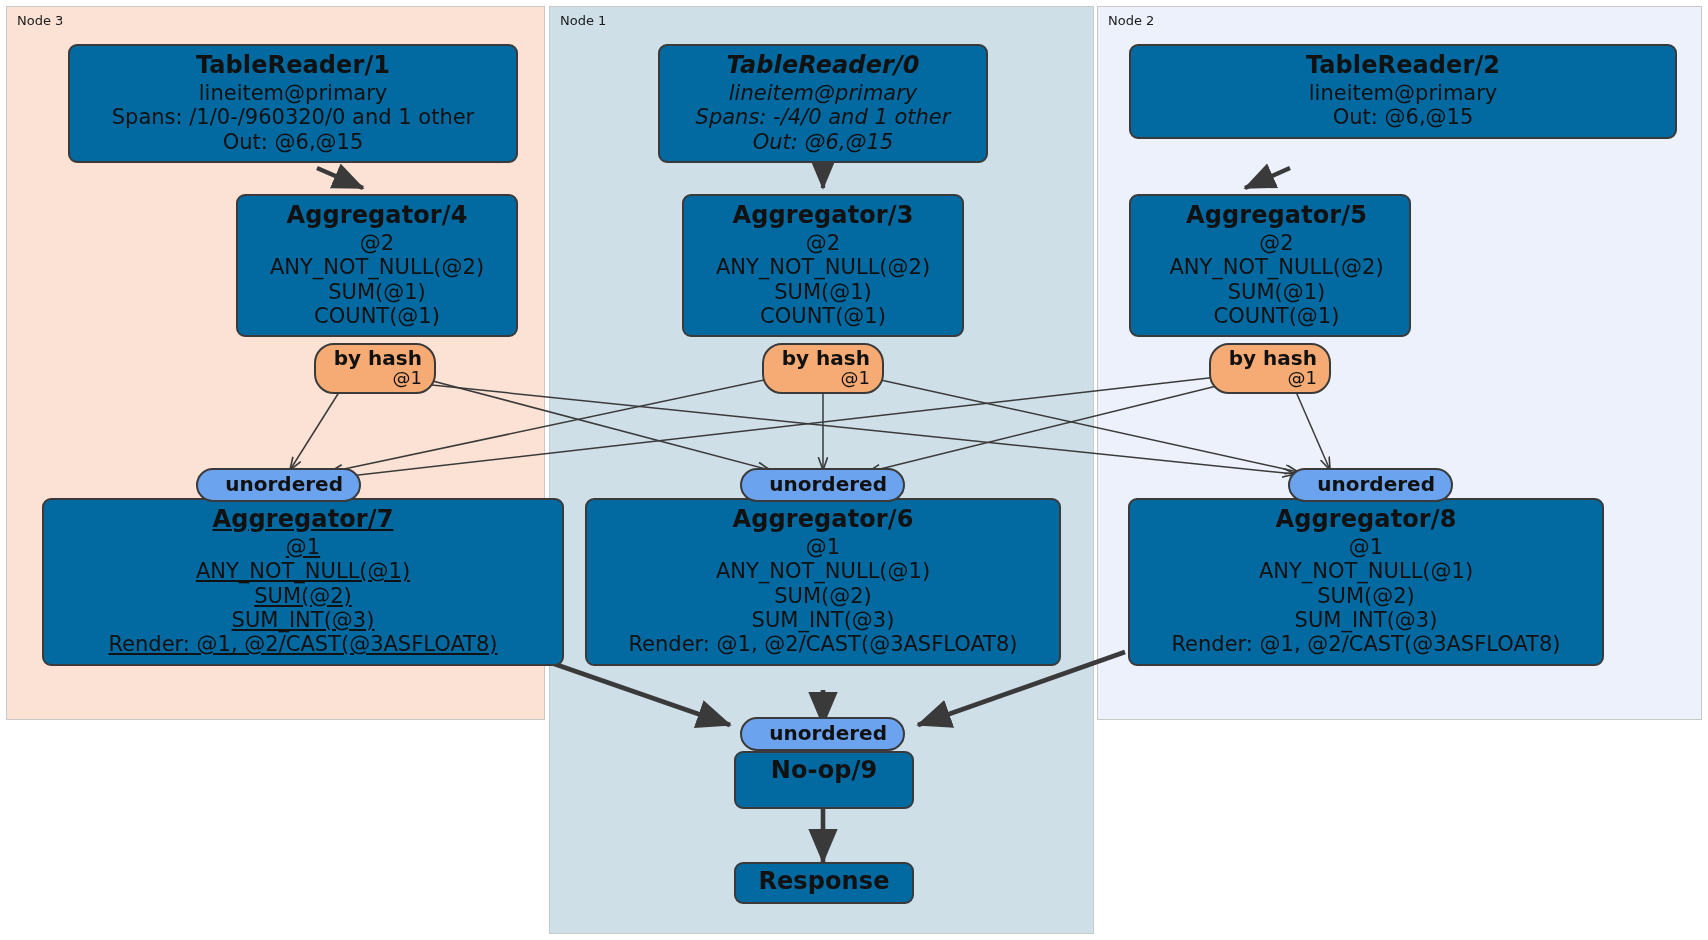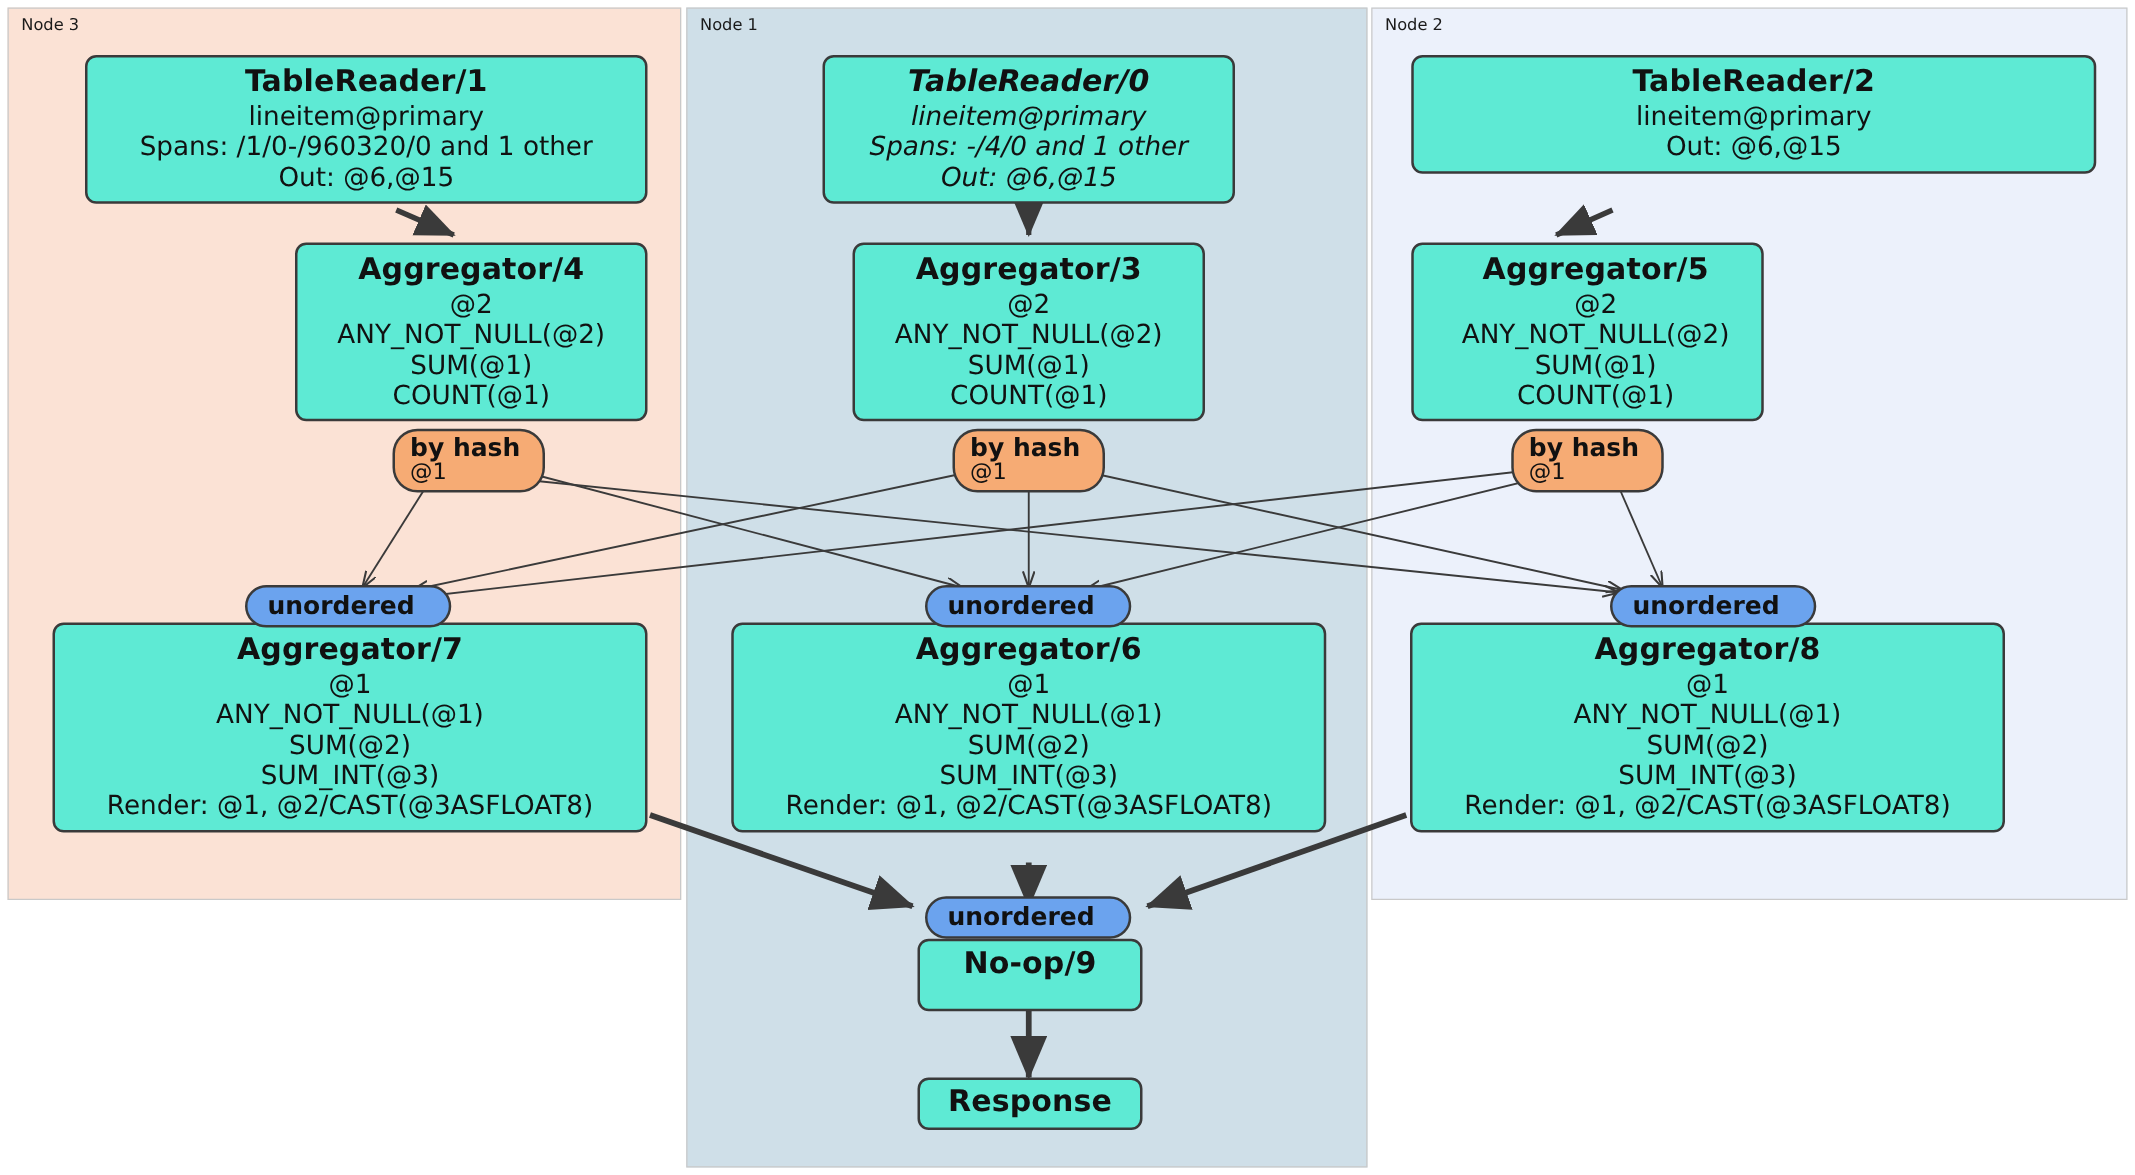--- a/index.html
+++ b/index.html
@@ -50,21 +50,21 @@
     position: absolute;
     left: 0; top: 0;
     width: 1708px; height: 940px;
     pointer-events: none;
   }
 
   
   .proc {
     position: absolute;
     box-sizing: border-box;
-    background: #5eead4;
+    background: #0369a1;
     border: 2px solid #3a3a3a;
     border-radius: 9px;
     text-align: center;
     padding: 6px 10px 7px 10px;
     color: #111;
     line-height: 1.16;
   }
   .proc .title {
     font-weight: bold;
     font-size: 24px;
@@ -78,21 +78,21 @@
     display: block;
     white-space: nowrap;
   }
 
   
   .pill {
     position: absolute;
     box-sizing: border-box;
     border: 2px solid #3a3a3a;
     border-radius: 20px;
-    text-align: left;
+    text-align: right;
     line-height: 1.05;
     padding: 3px 12px 4px 12px;
     white-space: nowrap;
   }
   .pill .pl-title {
     font-weight: bold;
     font-size: 20px;
     display: block;
     color: #111;
   }
@@ -201,21 +201,21 @@
   </div>
 
   <div class="proc" style="left:1129px; top:194px; width:282px;padding-left:23px;">
     <span class="title">Aggregator/5</span>
     <span class="line">@2</span>
     <span class="line">ANY_NOT_NULL(@2)</span>
     <span class="line">SUM(@1)</span>
     <span class="line">COUNT(@1)</span>
   </div>
 
-  <div class="proc" style="left:42px; top:498px; width:476px;">
+  <div class="proc" style="left:42px; top:498px; width:522px;text-decoration:underline;">
     <span class="title">Aggregator/7</span>
     <span class="line">@1</span>
     <span class="line">ANY_NOT_NULL(@1)</span>
     <span class="line">SUM(@2)</span>
     <span class="line">SUM_INT(@3)</span>
     <span class="line">Render: @1, @2/CAST(@3ASFLOAT8)</span>
   </div>
 
   <div class="proc" style="left:585px; top:498px; width:476px;">
     <span class="title">Aggregator/6</span>

